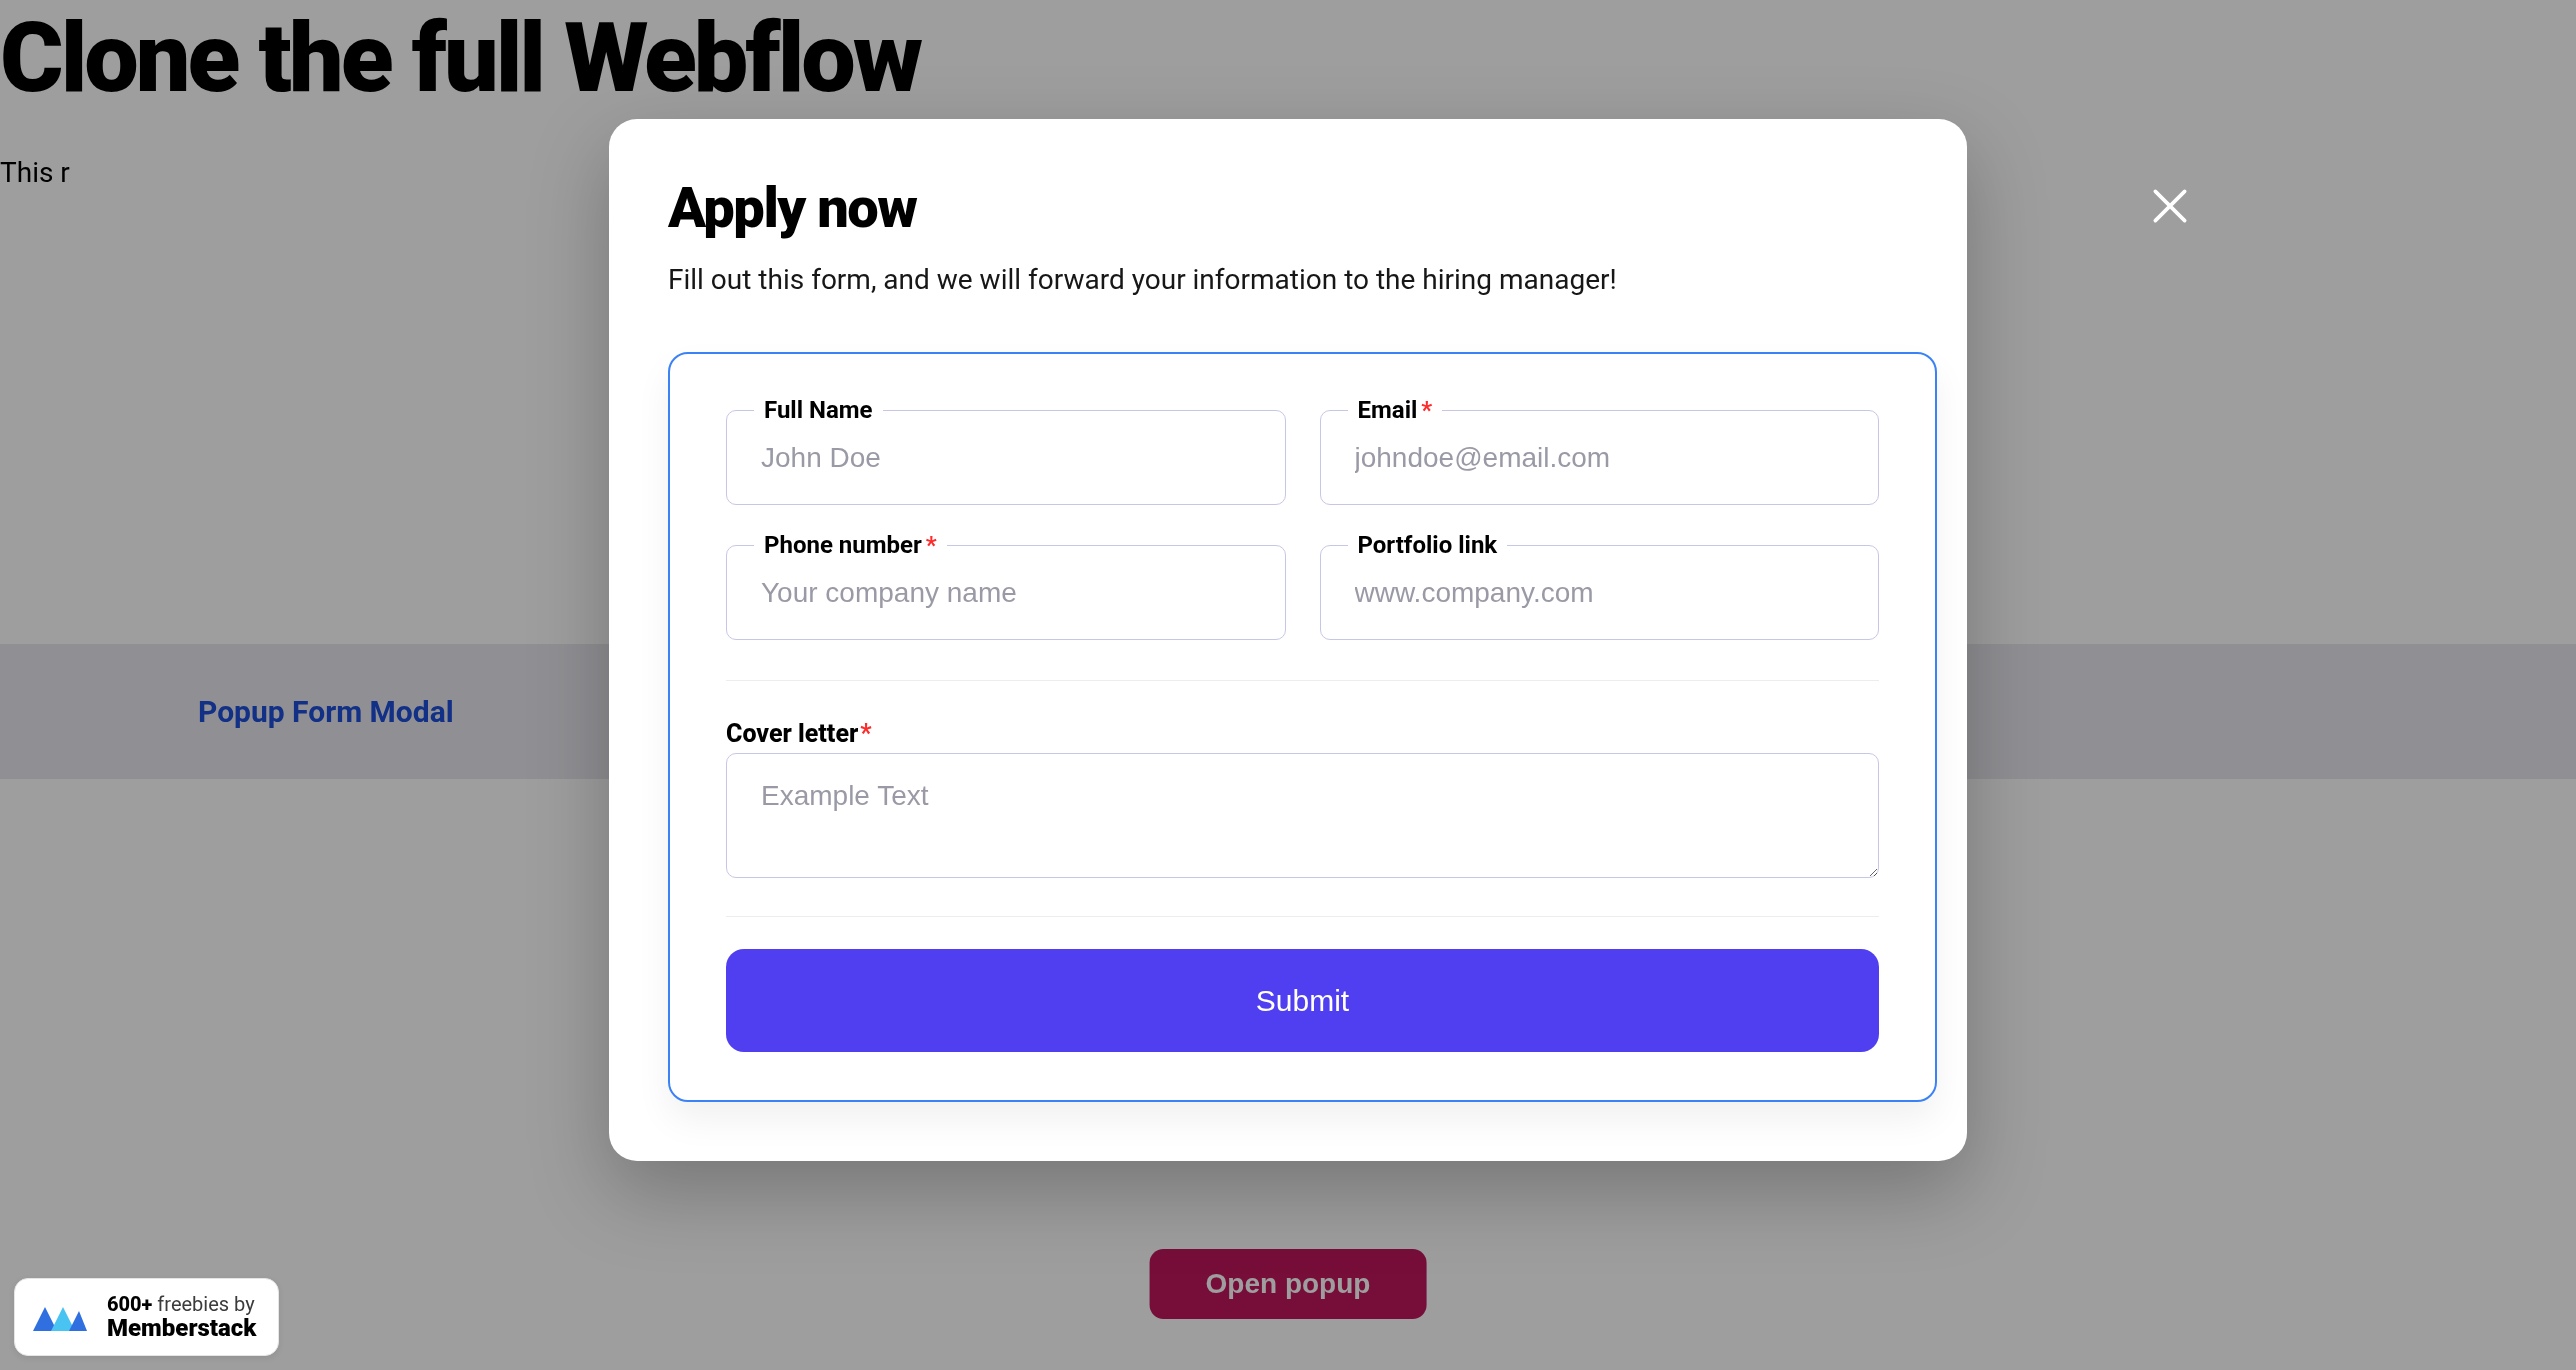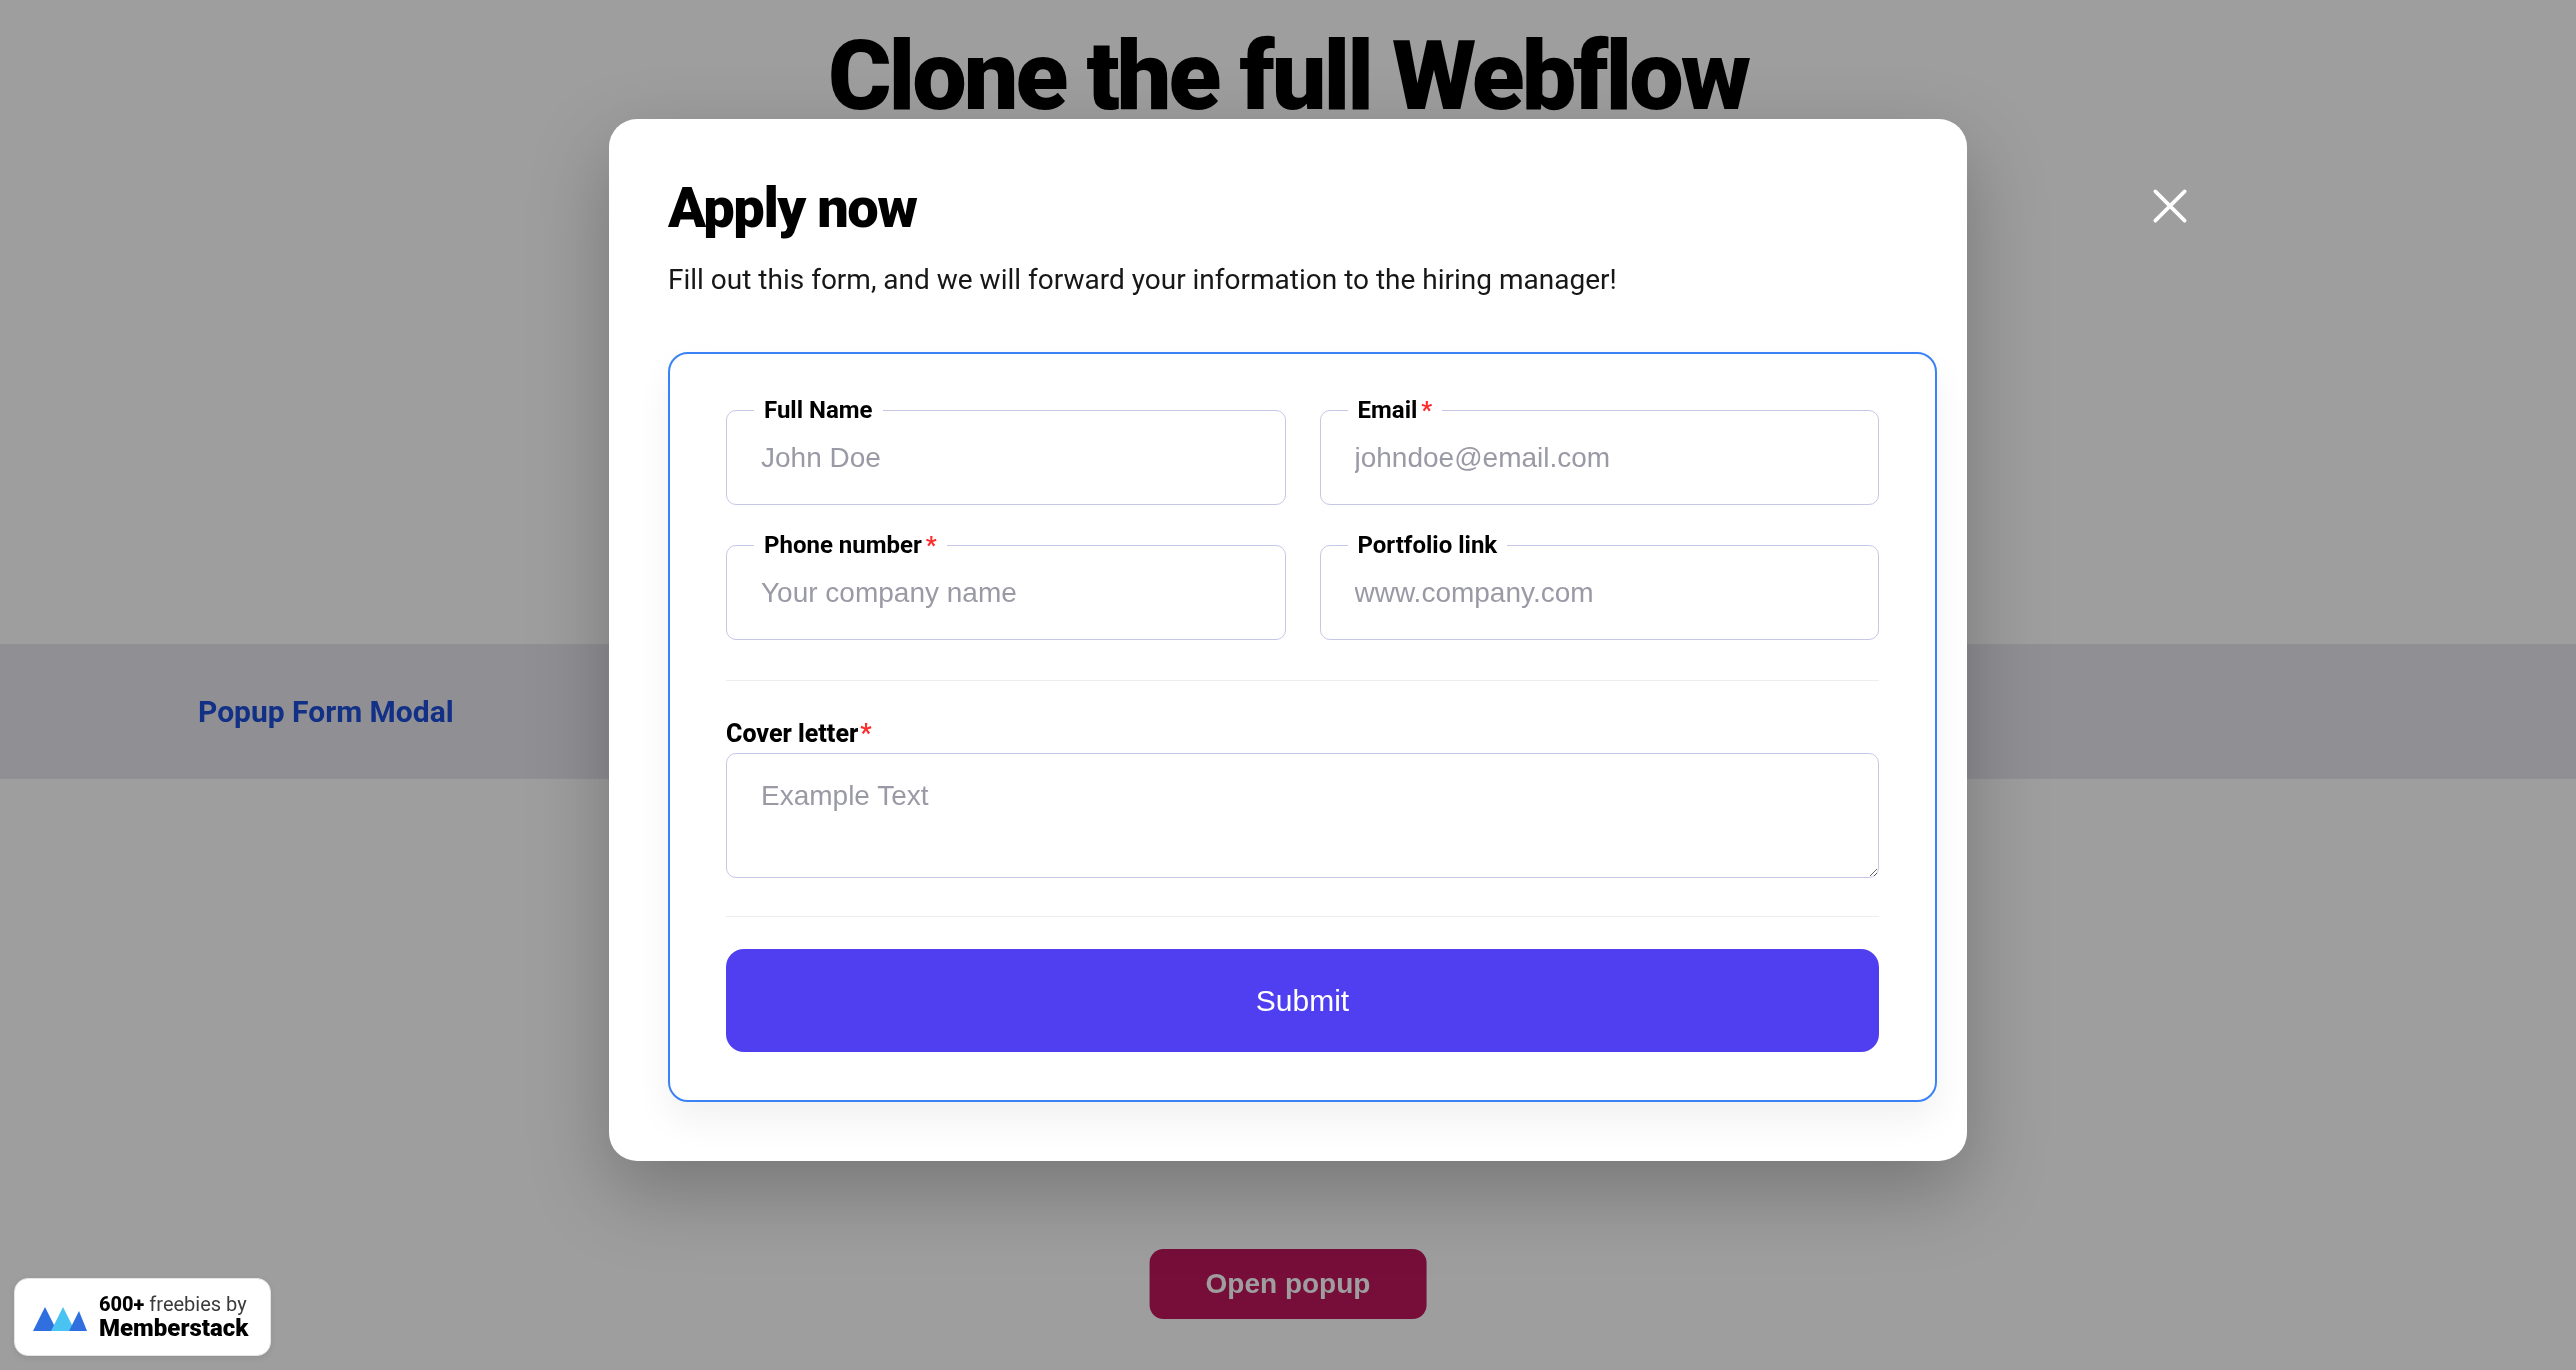--- a/index.html
+++ b/index.html
@@ -15,22 +15,21 @@
   .bg-page {
     position: absolute;
     inset: 0;
     background: #ffffff;
     display: flex;
     flex-direction: column;
     align-items: center;
   }
   .bg-hero {
     width: 100%;
-    text-align: center;
-    padding-top: 28px;
+    padding-top: 10px;
   }
   .bg-hero h1 {
     font-size: 97px;
     font-weight: 900;
     letter-spacing: -3px;
     color: #000;
     line-height: 1;
   }
   .bg-hero p {
     margin-top: 46px;
@@ -74,21 +73,21 @@
   .badge {
     position: absolute;
     left: 14px;
     bottom: 14px;
     background: #fff;
     border: 1px solid #e5e5e5;
     border-radius: 14px;
     padding: 14px 22px 14px 16px;
     display: flex;
     align-items: center;
-    gap: 12px;
+    gap: 20px;
     box-shadow: 0 2px 6px rgba(0,0,0,.08);
     z-index: 50;
   }
   .badge svg { width: 56px; height: 40px; }
   .badge-text { line-height: 1.1; }
   .badge-top { font-size: 20px; color: #3b3b3b; }
   .badge-top b { font-weight: 800; color:#000; }
   .badge-bottom { font-size: 24px; font-weight: 900; color:#000; }
 
   

